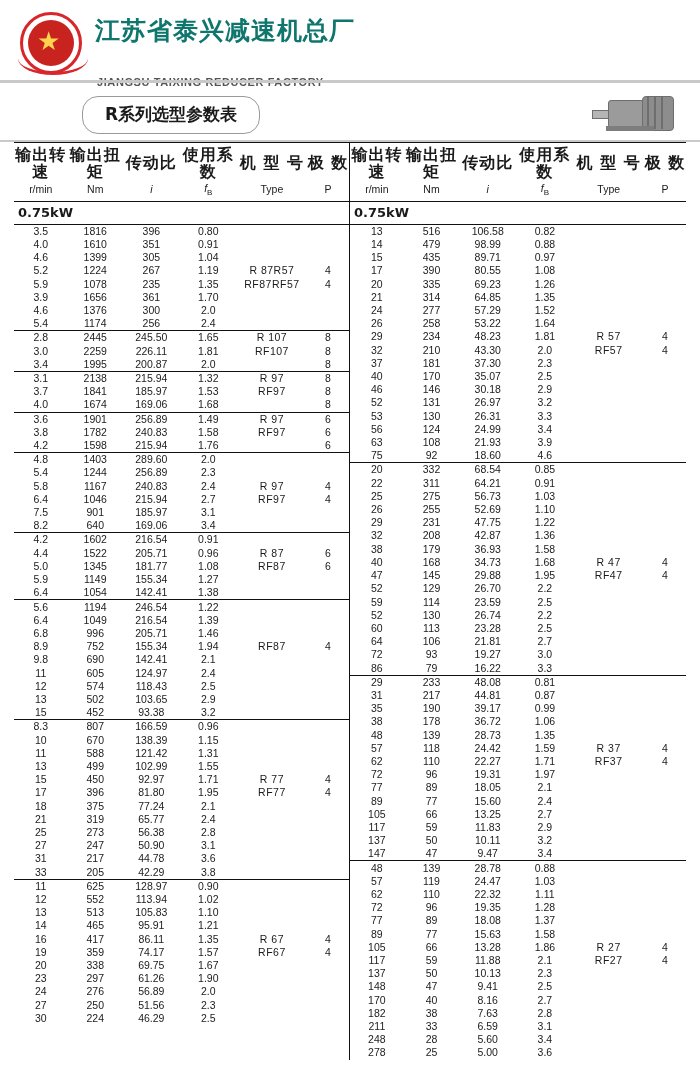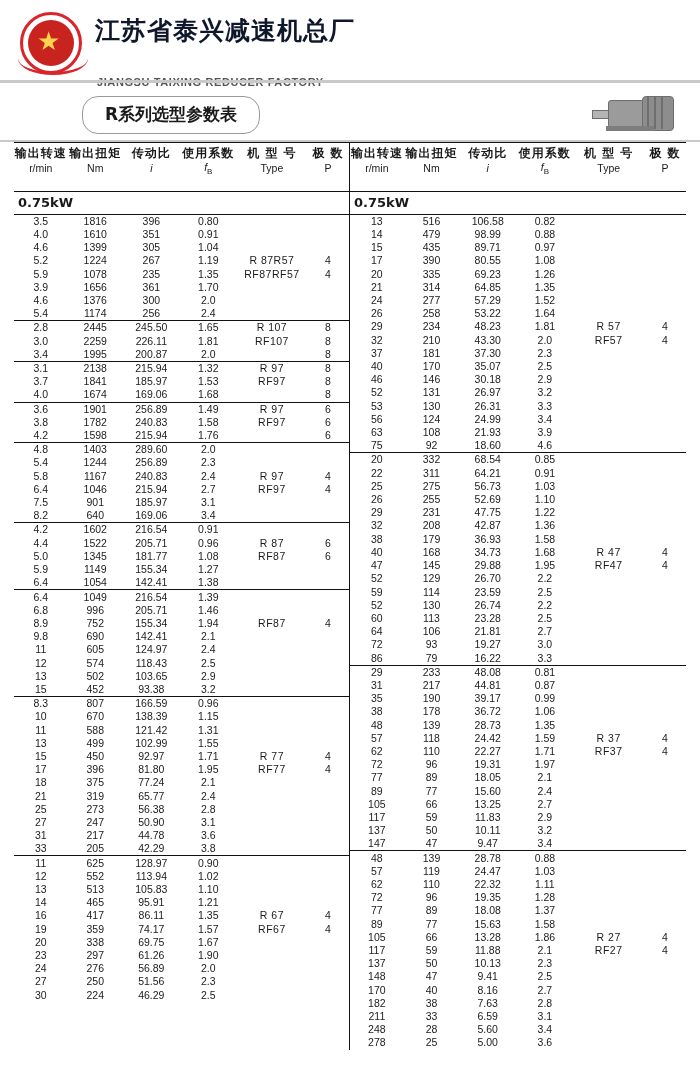--- a/index.html
+++ b/index.html
@@ -39,21 +39,21 @@
     font-size:26px;line-height:26px;color:#ffd34d;z-index:3;
   }
   .logo .swoosh{
     position:absolute;left:-2px;top:30px;width:70px;height:30px;
     border-bottom:3px solid #d8262a;
     border-radius:0 0 50% 50%;
     z-index:4;
   }
   .title-cn{
     position:absolute;left:95px;top:14px;
-    font-size:25px;font-weight:bold;color:#0f172a;letter-spacing:1px;
+    font-size:25px;font-weight:bold;color:#0f766e;letter-spacing:1px;
     font-family:Liberation Serif, serif;
   }
   .title-en{
     position:absolute;left:97px;top:52px;
     font-size:11px;font-weight:bold;color:#555;letter-spacing:.6px;margin-top:24px;
   }
   .header-rule{
     position:absolute;left:0;top:80px;width:700px;height:3px;background:#c9c9c9;
   }
 
@@ -90,24 +90,24 @@
   }
   .col{
     width:336px;
     box-sizing:border-box;
   }
   .col.left{border-right:1px solid #111;padding-right:0;}
   .col.right{padding-left:0;}
   table{border-collapse:collapse;width:100%;table-layout:fixed;}
   td,th{font-size:10.5px;line-height:1.05;padding:1.1px 0;text-align:center;vertical-align:middle;}
   .hdr-cn td{
-    font-size:12px;font-weight:bold;padding:4px 0 2px 0;
+    font-size:16px;font-weight:bold;padding:4px 0 2px 0;
     font-family:"DejaVu Sans", sans-serif;letter-spacing:1px;
   }
-  .hdr-unit td{font-size:10.5px;padding:0 0 15px 0;text-align:center;}
+  .hdr-unit td{font-size:10.5px;padding:0 0 4px 0;text-align:center;}
   .hdr-unit td i{font-style:italic;}
   .rule-top{border-top:1.6px solid #111;}
   .rule-bot{border-bottom:1.6px solid #111;}
   .thin-bot{border-bottom:1px solid #111;}
   .power td{
     text-align:left;font-weight:bold;font-size:13px;
     padding:4px 0 4px 4px;
     font-family:"DejaVu Sans", sans-serif;
   }
   .c-rpm{width:16%;}
@@ -392,20 +392,28 @@
             </tr>
             <tr class="thin-bot">
               <td class="c-rpm">6.4</td>
               <td class="c-nm">1054</td>
               <td class="c-i">142.41</td>
               <td class="c-fb">1.38</td>
               <td class="c-type type"></td>
               <td class="c-p"></td>
             </tr>
             <tr>
+              <td class="c-rpm">5.6</td>
+              <td class="c-nm">1194</td>
+              <td class="c-i">246.54</td>
+              <td class="c-fb">1.22</td>
+              <td class="c-type type"></td>
+              <td class="c-p"></td>
+            </tr>
+            <tr>
               <td class="c-rpm">6.4</td>
               <td class="c-nm">1049</td>
               <td class="c-i">216.54</td>
               <td class="c-fb">1.39</td>
               <td class="c-type type"></td>
               <td class="c-p"></td>
             </tr>
             <tr>
               <td class="c-rpm">6.8</td>
               <td class="c-nm">996</td>

